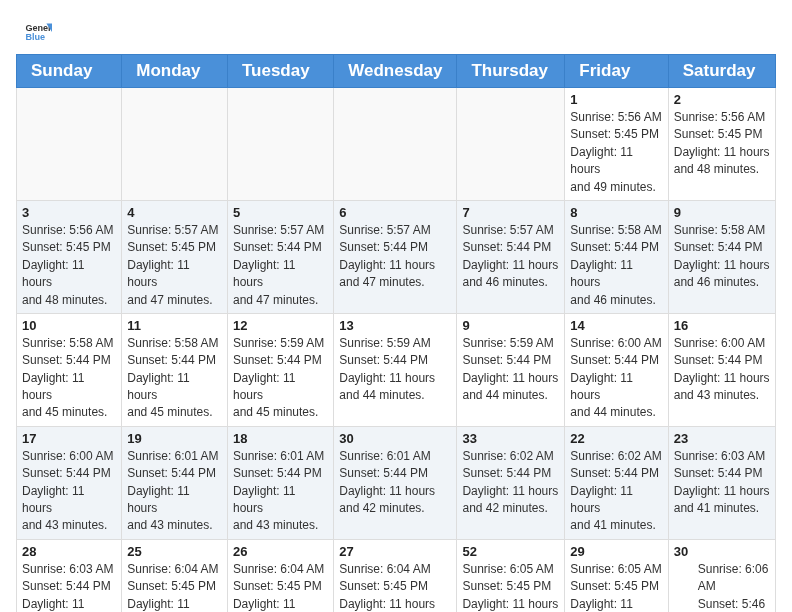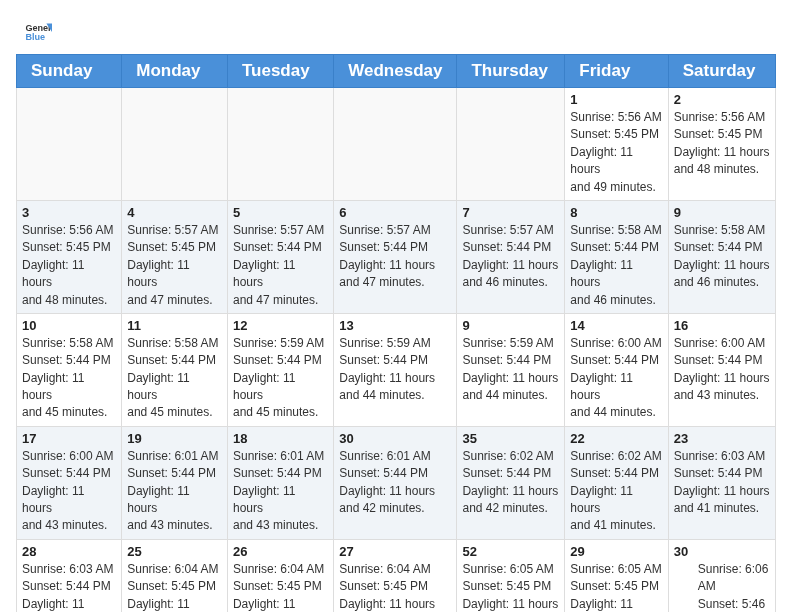--- a/index.html
+++ b/index.html
@@ -265,21 +265,21 @@
 and 43 minutes.</div>
           </td>
           <td>
             <span class="day-num">30</span>
             <div class="day-info" style="white-space: pre-line;">Sunrise: 6:01 AM
 Sunset: 5:44 PM
 Daylight: 11 hours
 and 42 minutes.</div>
           </td>
           <td>
-            <span class="day-num">35</span>
+            <span class="day-num">33</span>
             <div class="day-info" style="white-space: pre-line;">Sunrise: 6:02 AM
 Sunset: 5:44 PM
 Daylight: 11 hours
 and 42 minutes.</div>
           </td>
           <td>
             <span class="day-num">22</span>
             <div class="day-info" style="white-space: pre-line;">Sunrise: 6:02 AM
 Sunset: 5:44 PM
 Daylight: 11 hours

